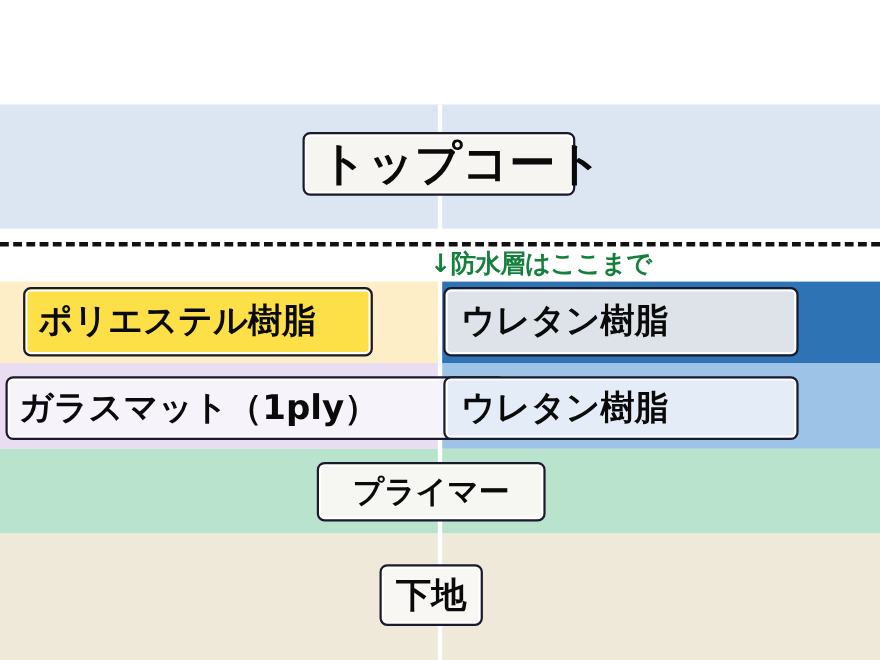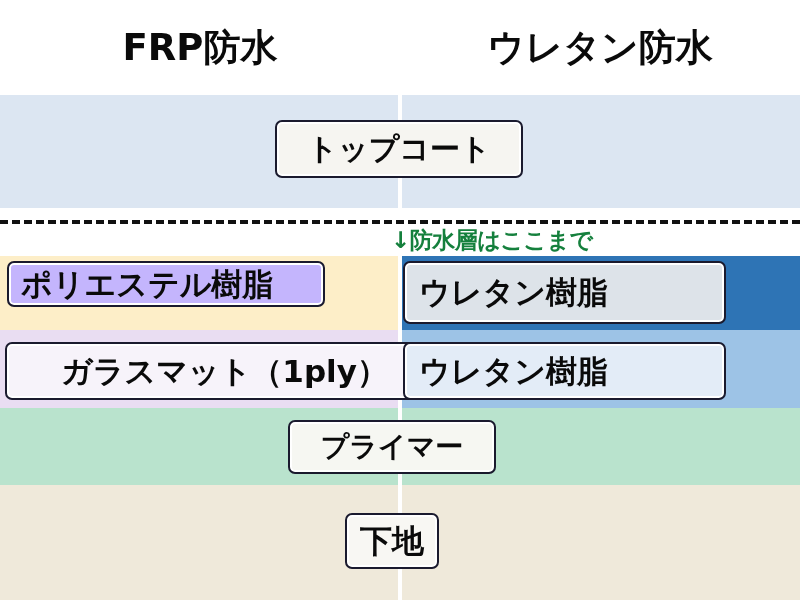--- a/index.html
+++ b/index.html
@@ -138,38 +138,37 @@
   }
 
   .chip-center span { text-align: center; }
   .chip-left span   { text-align: left; }
 
   
   .chip-topcoat {
     left: 275px; top: 120px; width: 248px; height: 58px;
     background: #f6f5f1;
   }
-  .chip-topcoat span { font-size: 30px; padding: 0 14px; }
+  .chip-topcoat span { font-size: 42px; padding: 0 14px; }
 
   .chip-polyester {
-    left: 7px; top: 261px; width: 318px; height: 46px;
-    background: #c4b5fd;
+    left: 21px; top: 261px; width: 318px; height: 63px;
+    background: #fde047;
   }
   .chip-polyester span { font-size: 31px; padding-left: 12px; }
 
   .chip-urethane-1 {
     left: 403px; top: 261px; width: 323px; height: 63px;
     background: #dde3e9;
   }
   .chip-urethane-1 span { font-size: 31px; padding-left: 14px; }
 
   .chip-glassmat {
     left: 5px; top: 342px; width: 455px; height: 58px;
     background: #f7f3fa;
-    padding-left: 44px;
   }
   .chip-glassmat span { font-size: 31px; padding-left: 10px; }
 
   .chip-urethane-2 {
     left: 403px; top: 342px; width: 323px; height: 58px;
     background: #e3ecf7;
   }
   .chip-urethane-2 span { font-size: 31px; padding-left: 14px; }
 
   .chip-primer {
@@ -182,28 +181,20 @@
     left: 345px; top: 513px; width: 94px; height: 56px;
     background: #f8f7f3;
   }
   .chip-substrate span { font-size: 32px; }
 </style>
 </head>
 <body>
 
 <div id="stage">
 
-  <div class="header-row">
-    <div class="header-cell left">
-      <span>FRP防水</span>
-    </div>
-    <div class="header-cell right">
-      <span>ウレタン防水</span>
-    </div>
-  </div>
 
   <div class="band band-topcoat"></div>
   <div class="band band-gap1"></div>
   <div class="band band-resin-left"></div>
   <div class="band band-resin-right"></div>
   <div class="band band-mat-left"></div>
   <div class="band band-mat-right"></div>
   <div class="band band-primer"></div>
   <div class="band band-substrate"></div>
 

